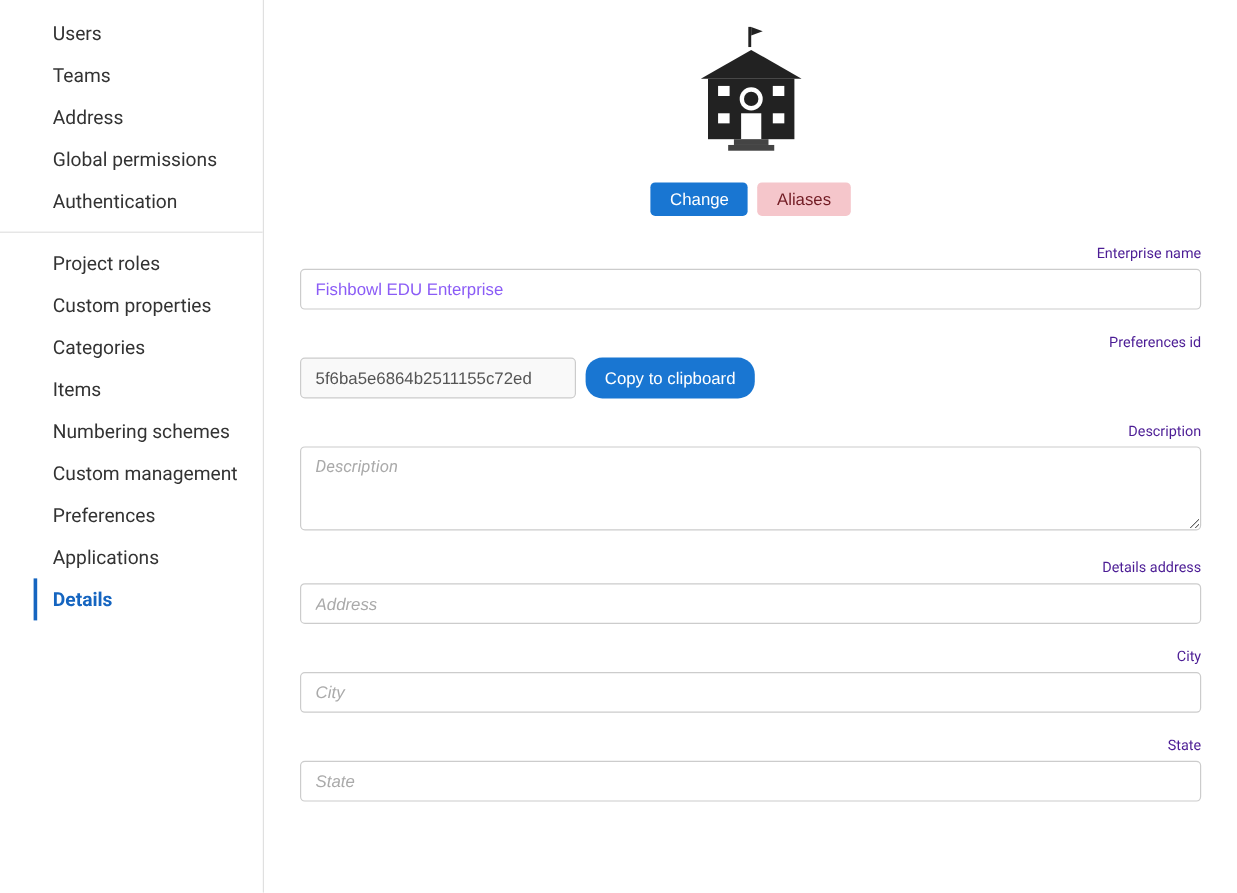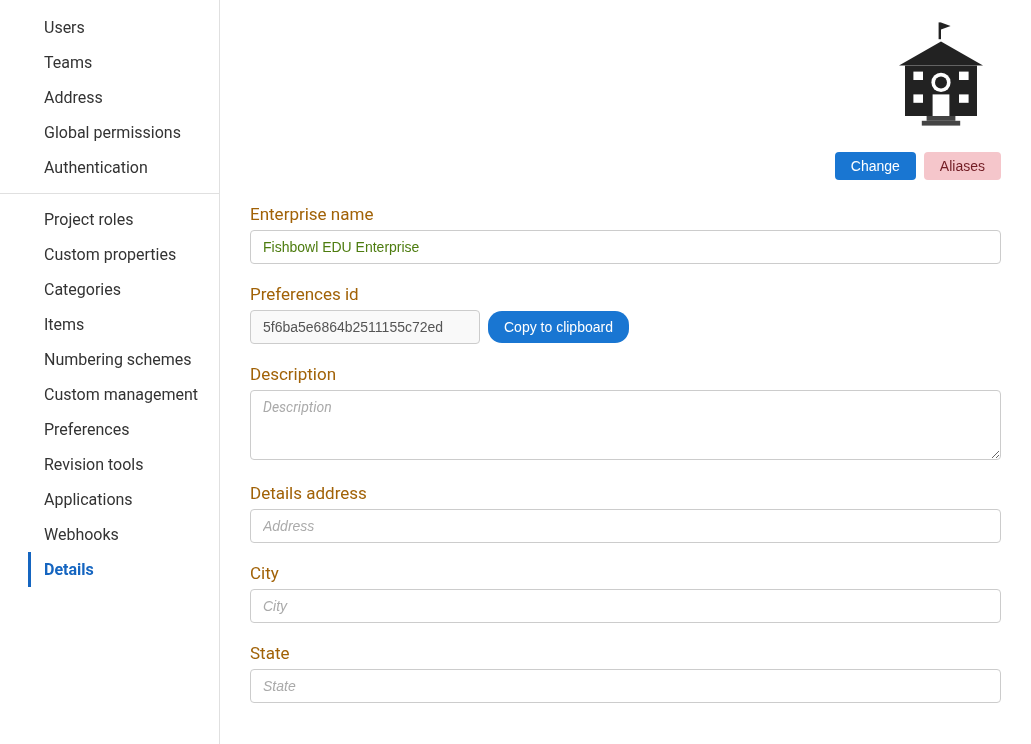--- a/index.html
+++ b/index.html
@@ -40,21 +40,21 @@
       flex: 1;
       overflow-y: auto;
       padding: 20px 30px;
       background: #fff;
     }
 
     
     .logo-area {
       display: flex;
       flex-direction: column;
-      align-items: flex-end;
+      align-items: center;
       margin-bottom: 24px;
     }
     .school-icon {
       width: 120px;
       height: 120px;
       margin-bottom: 12px;
     }
     .logo-buttons {
       display: flex;
       gap: 8px;
@@ -78,42 +78,42 @@
       font-size: 14px;
     }
 
     
     .form-group {
       margin-bottom: 20px;
     }
     .form-label {
       display: block;
       margin-bottom: 6px;
-      font-size: 17px;
-      color: #a16207;
+      font-size: 12px;
+      color: #4c1d95;
+      text-align: right;
     }
     .form-input {
       width: 100%;
       padding: 8px 12px;
       border: 1px solid #ccc;
       border-radius: 4px;
       font-size: 14px;
-      color: #4d7c0f;
+      color: #8b5cf6;
       outline: none;
     }
     .form-input::placeholder { color: #aaa; font-style: italic; }
     .form-input.readonly {
       background: #f9f9f9;
       color: #555;
     }
 
     .enterprise-id-row {
       display: flex;
       gap: 8px;
-      align-items: center;
     }
     .enterprise-id-row .form-input {
       flex: 0 0 auto;
       width: 230px;
     }
     .btn-clipboard {
       background: #1976d2;
       color: #fff;
       border: none;
       padding: 8px 16px;
@@ -149,23 +149,21 @@
 
   <hr class="sidebar-divider">
 
   <a class="sidebar-item">Project roles</a>
   <a class="sidebar-item">Custom properties</a>
   <a class="sidebar-item">Categories</a>
   <a class="sidebar-item">Items</a>
   <a class="sidebar-item">Numbering schemes</a>
   <a class="sidebar-item">Custom management</a>
   <a class="sidebar-item">Preferences</a>
-  <a class="sidebar-item">Revision tools</a>
   <a class="sidebar-item">Applications</a>
-  <a class="sidebar-item">Webhooks</a>
   <a class="sidebar-item active">Details</a>
 </nav>
 
 <main class="main-content">
 
   <div class="logo-area">
     <svg class="school-icon" viewBox="0 0 100 100" xmlns="http://www.w3.org/2000/svg">
 
       <rect x="48" y="2" width="2" height="14" fill="#222"></rect>
       <polygon points="50,2 50,8 58,5" fill="#222"></polygon>

